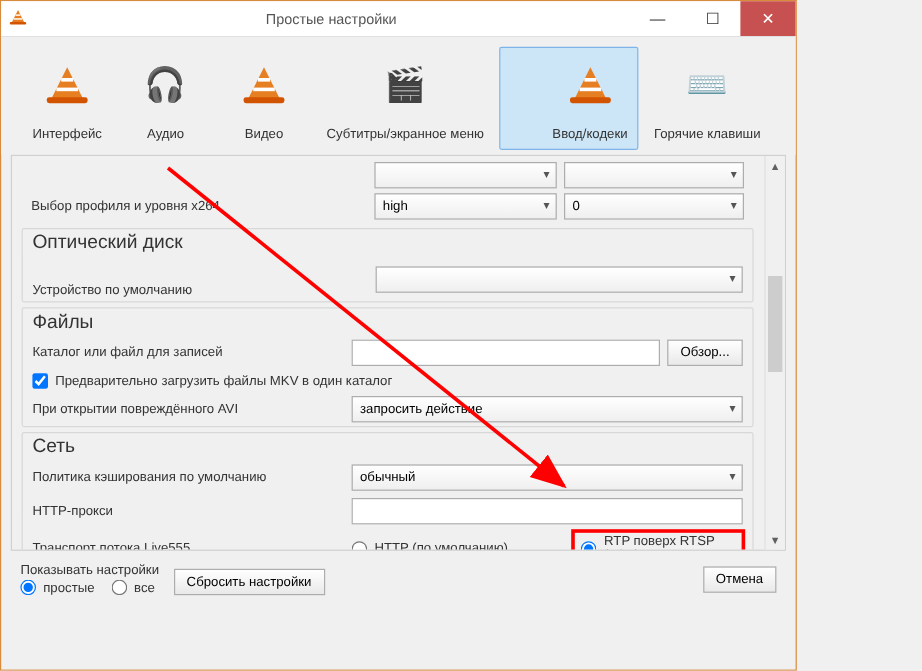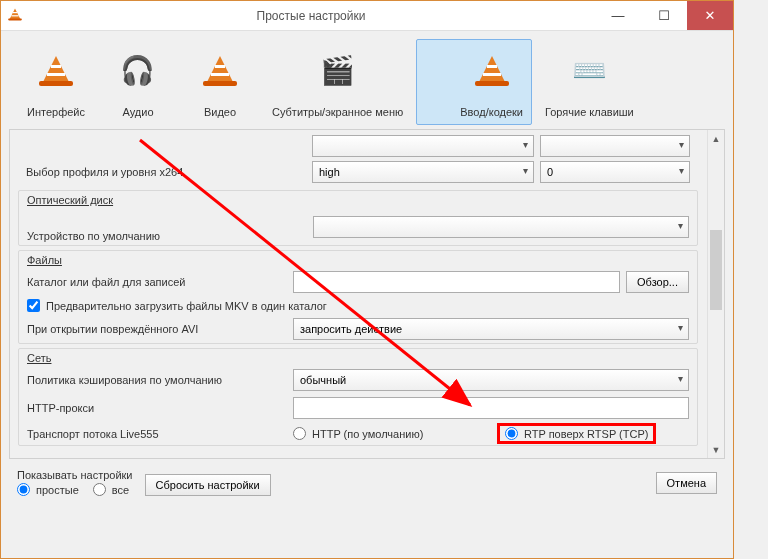--- a/index.html
+++ b/index.html
@@ -1,36 +1,36 @@
 <!DOCTYPE html>
 <html><head>
 <meta charset="utf-8">
 <style>
 * { box-sizing: border-box; margin: 0; padding: 0; font-family: "Segoe UI", Tahoma, sans-serif; }
 body { background: #f0f0f0; width: 768px; height: 559px; overflow: hidden; }
-.window { width: 734px; height: 559px; background: #f0f0f0; border: 1px solid #d88b3a; }
+.window { width: 664px; height: 559px; background: #f0f0f0; border: 1px solid #d88b3a; }
 .titlebar { height: 30px; background: #fff; display: flex; align-items: center; border-bottom: 1px solid #e0e0e0; }
 .title-icon { width: 20px; height: 20px; margin-left: 6px; }
 .title-text { flex: 1; text-align: center; font-size: 12px; color: #555; }
 .winbtns { display: flex; }
 .winbtn { width: 46px; height: 29px; display: flex; align-items: center; justify-content: center; font-size: 13px; color: #333; }
 .winbtn.close { background: #c75050; color: #fff; }
 .categories { display: flex; gap: 4px; padding: 8px 16px 4px 16px; background: #f0f0f0; }
 .cat { display: flex; flex-direction: column; align-items: center; padding: 6px 8px; border: 1px solid transparent; border-radius: 2px; min-width: 78px; }
 .cat.selected { background: #cde6f7; border: 1px solid #7eb4ea; padding-left: 43px; }
 .cat-icon { width: 48px; height: 48px; display: flex; align-items: center; justify-content: center; }
 .cat-label { font-size: 11px; color: #333; margin-top: 12px; white-space: nowrap; }
 .page-title { font-size: 18px; color: #333; padding: 4px 16px 8px 16px; }
 .scroll-area { position: relative; margin: 0 8px; border: 1px solid #d0d0d0; background: #f0f0f0; height: 330px; }
 .scroll-content { position: absolute; left: 0; right: 18px; top: 0; bottom: 0; overflow: hidden; padding: 4px 8px; }
 .scrollbar { position: absolute; right: 0; top: 0; width: 17px; height: 100%; background: #f0f0f0; border-left: 1px solid #e0e0e0; }
 .scrollbar-thumb { position: absolute; left: 2px; right: 2px; top: 100px; height: 80px; background: #cdcdcd; }
 .scrollbar-arrow { position: absolute; left: 0; right: 0; height: 17px; display: flex; align-items: center; justify-content: center; font-size: 9px; color: #606060; }
 .group { border: 1px solid #d8d8d8; border-radius: 2px; margin: 4px 0; padding: 0; }
-.group-title { font-size: 11px; color: #333; padding: 3px 8px 2px 8px; text-decoration: underline; }
+.group-title { font-size: 16px; color: #333; padding: 3px 8px 2px 8px; }
 .row { display: flex; align-items: center; padding: 3px 8px; gap: 6px; }
 .row-stub { height: 24px; }
 .label { font-size: 11px; color: #333; flex: 0 0 auto; }
 .combo, .textfield, .numfield { font-size: 11px; height: 22px; border: 1px solid #adadad; background: #fff; padding: 2px 20px 2px 6px; position: relative; }
 .combo { appearance: none; background: linear-gradient(#fff,#efefef); }
 .combo-wrap { position: relative; display: inline-block; }
 .combo-wrap::after { content: "▾"; position: absolute; right: 6px; top: 4px; font-size: 10px; color: #555; pointer-events: none; }
 .textfield { background: #fff; padding: 2px 6px; }
 .btn { font-size: 11px; height: 22px; padding: 2px 10px; border: 1px solid #adadad; background: linear-gradient(#fff,#e9e9e9); cursor: pointer; }
 .check { display: flex; align-items: center; gap: 6px; font-size: 11px; color: #333; }

